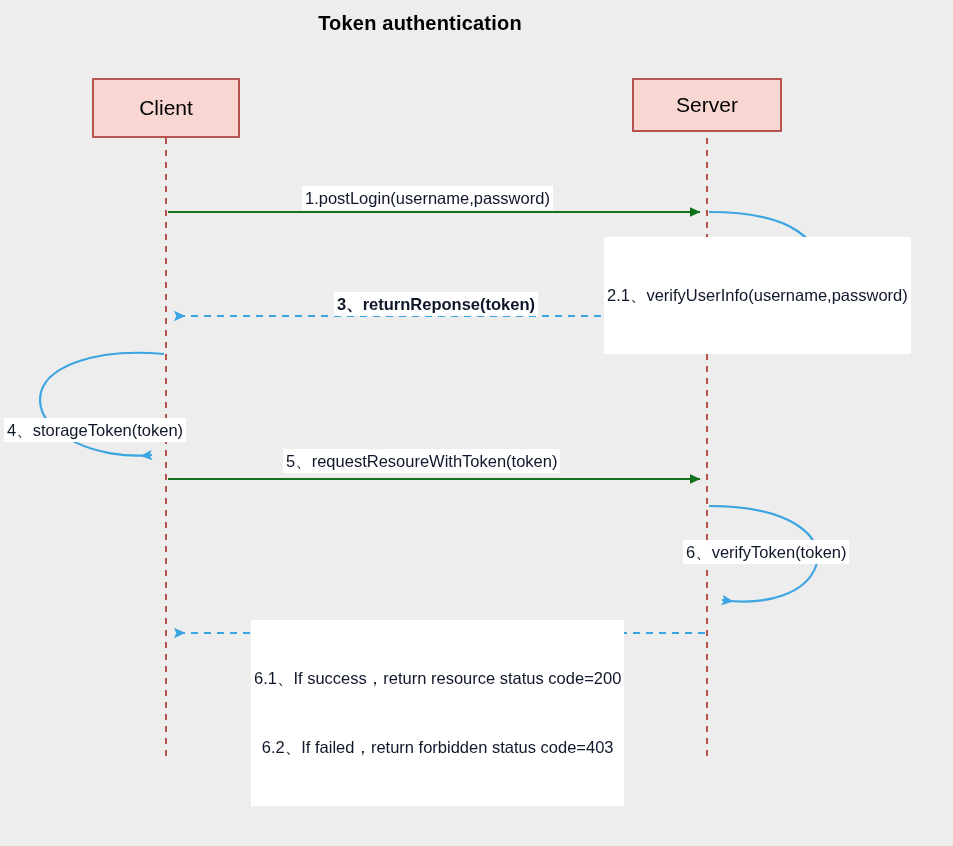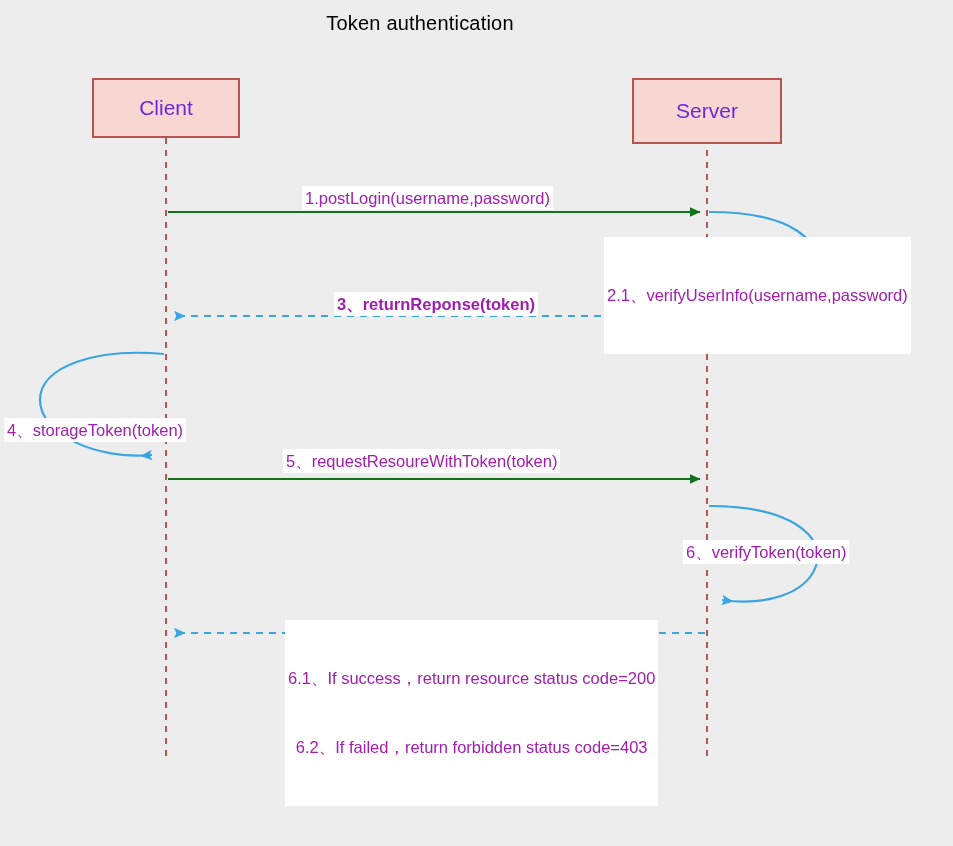--- a/index.html
+++ b/index.html
@@ -22,39 +22,39 @@
     width: 953px;
     height: 846px;
   }
   .diagram-title {
     position: absolute;
     left: 0;
     top: 12px;
     width: 840px;
     text-align: center;
     font-size: 20px;
-    font-weight: normal;
+    font-weight: bold;
     color: #000000;
     letter-spacing: 0.2px;
   }
   .participant {
     position: absolute;
     box-sizing: border-box;
     background: #f8d7d3;
     border: 2px solid #b85450;
     display: flex;
     align-items: center;
     justify-content: center;
     font-size: 21px;
-    color: #6d28d9;
+    color: #000000;
   }
   .msg-label {
     position: absolute;
     background: #ffffff;
-    color: #a21caf;
+    color: #0f172a;
     font-size: 16.5px;
     line-height: 22px;
     white-space: pre;
     padding: 1px 3px;
   }
   .msg-label.two-line {
     text-align: center;
     line-height: 23px;
   }
 </style>
@@ -93,36 +93,36 @@
 
     <path d="M 709 506 C 790 506, 826 536, 816 566 C 806 594, 766 606, 722 600" fill="none" stroke="#3aa5e0" stroke-width="2.2" marker-end="url(#arrow-blue-solid)"></path>
 
     <line x1="705" y1="633" x2="174" y2="633" stroke="#3aa5e0" stroke-width="2" stroke-dasharray="7 6" marker-end="url(#arrow-blue-open)"></line>
   </svg>
 
   <div class="participant" style="left:92px; top:78px; width:148px; height:60px;">
     <span>Client</span>
   </div>
 
-  <div class="participant" style="left:632px; top:78px; width:150px; height:66px;">
+  <div class="participant" style="left:632px; top:78px; width:150px; height:54px;">
     <span>Server</span>
   </div>
 
   <div class="msg-label" style="left:302px; top:186px;">1.postLogin(username,password)</div>
 
   <div class="msg-label two-line" style="left:604px; top:237px;text-align:center;">
     <div>2.1、verifyUserInfo(username,password)</div>
   </div>
 
   <div class="msg-label" style="left:334px; top:292px;font-weight:bold;">3、returnReponse(token)</div>
 
   <div class="msg-label" style="left:4px; top:412px;margin-top:6px;">4、storageToken(token)</div>
 
   <div class="msg-label" style="left:283px; top:449px;">5、requestResoureWithToken(token)</div>
 
   <div class="msg-label" style="left:683px; top:540px;">6、verifyToken(token)</div>
 
-  <div class="msg-label two-line" style="left:251px; top:620px;margin-left:34px;">
+  <div class="msg-label two-line" style="left:251px; top:620px;">
     <div>6.1、If success，return resource status code=200</div>
     <div>6.2、If failed，return forbidden status code=403</div>
   </div>
 
 </div>
 
 </body></html>

